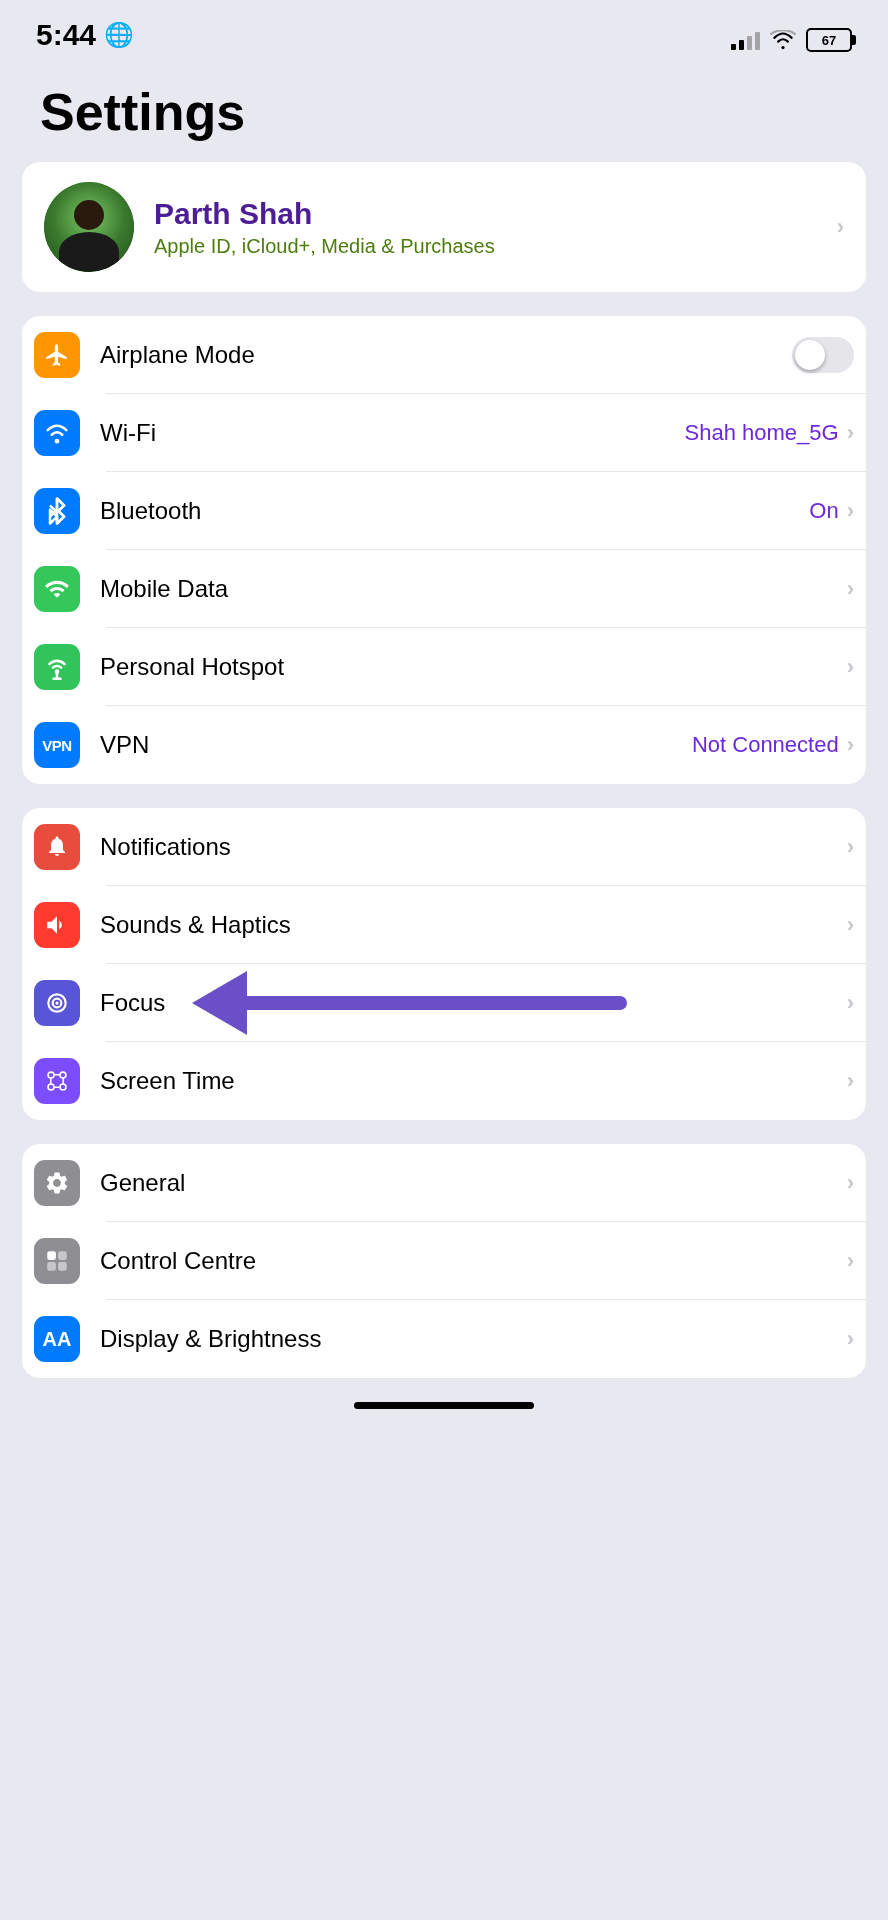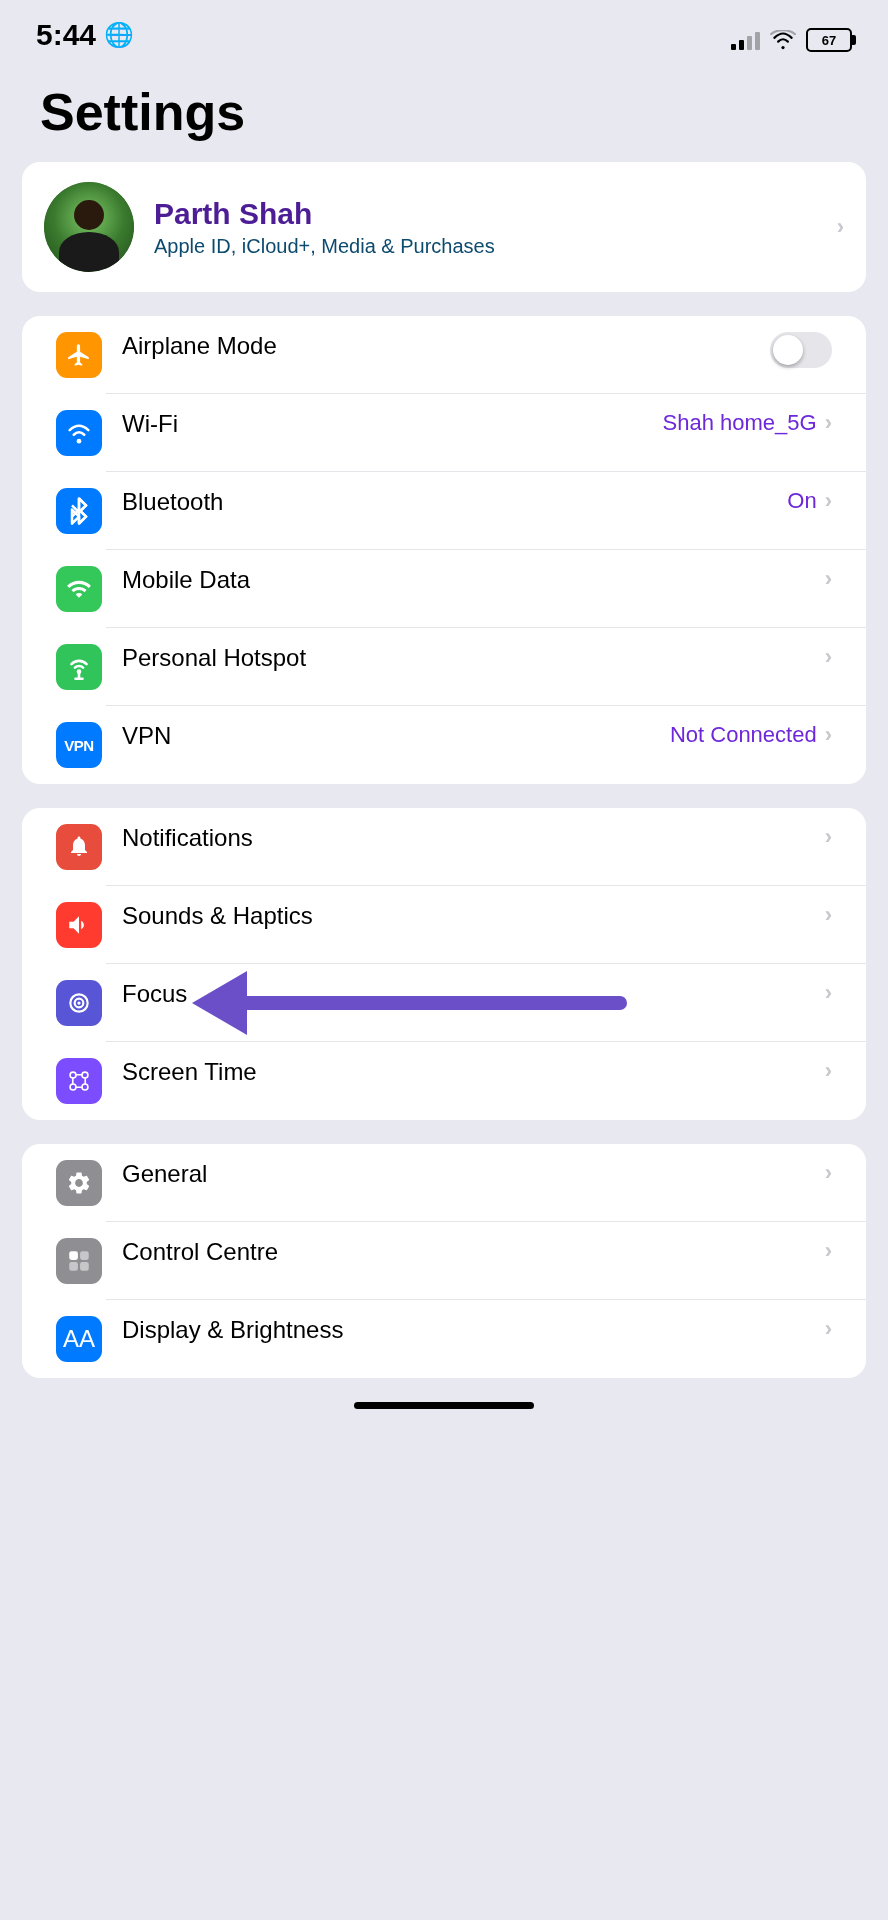--- a/index.html
+++ b/index.html
@@ -147,33 +147,34 @@
     .profile-info {
       flex: 1;
     }
     .profile-name {
       font-size: 30px;
       font-weight: 600;
       color: #4c1d95;
     }
     .profile-subtitle {
       font-size: 20px;
-      color: #0c4a6e;
+      color: #4d7c0f;
       margin-top: 4px;
     }
     .chevron-right {
       color: #c7c7cc;
       font-size: 22px;
       font-weight: 600;
     }
 
     
     .settings-row {
       display: flex;
-      padding: 16px 34px;
+      align-items: center;
+      padding: 16px 12px;
       min-height: 72px;
       position: relative;
       cursor: pointer;
     }
     .settings-row:not(:last-child)::after {
       content: '';
       position: absolute;
       bottom: 0;
       left: 84px;
       right: 0;
@@ -449,21 +450,21 @@
         <rect x="3" y="13" width="8" height="8" rx="2" fill="white" opacity="0.5"></rect>
         <rect x="13" y="13" width="8" height="8" rx="2" fill="white" opacity="0.5"></rect>
       </svg>
     </div>
     <span class="row-label">Control Centre</span>
     <span class="chevron-right">›</span>
   </div>
 
   <div class="settings-row">
     <div class="row-icon icon-blue">
-      <span style="font-size:24px;font-weight:400;color:white;">AA</span>
+      <span style="font-size:20px;font-weight:700;color:white;">AA</span>
     </div>
     <span class="row-label">Display &amp; Brightness</span>
     <span class="chevron-right">›</span>
   </div>
 
 </div>
 
 <div class="home-indicator"></div>
 
 </body></html>

